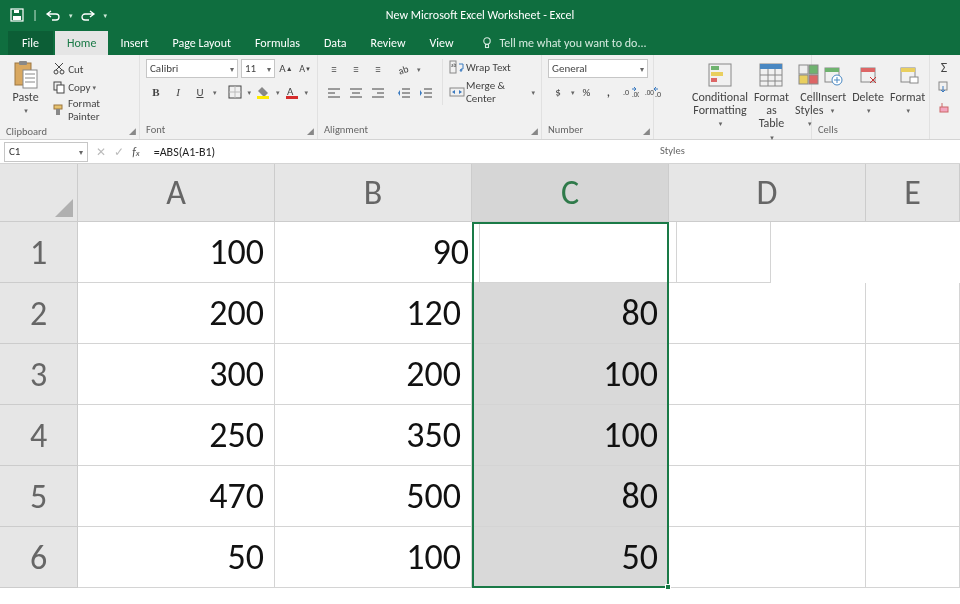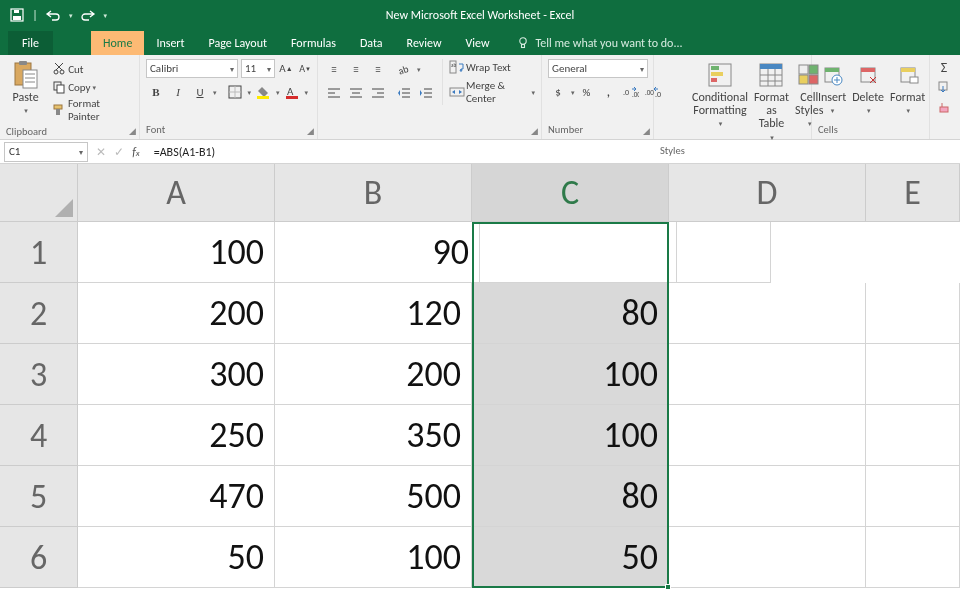--- a/index.html
+++ b/index.html
@@ -8,21 +8,21 @@
   
   .titlebar { height: 30px; background: #0f6e3f; display: flex; align-items: center; color: #fff; font-size: 12px; position: relative; }
   .qat { display: flex; align-items: center; gap: 6px; padding-left: 8px; }
   .qat .qat-item { width: 18px; height: 18px; display: flex; align-items: center; justify-content: center; }
   .title-text { position: absolute; left: 50%; transform: translateX(-50%); font-size: 12px; color: #fff; }
   .titlebar svg { display: block; }
 
   
   .menutabs { height: 25px; background: #0f6e3f; display: flex; align-items: flex-end; padding-left: 8px; font-size: 12px; color: #fff; }
   .menutab { padding: 5px 12px 5px 12px; cursor: default; }
-  .menutab.active { background: #fdba74; color: #1a7a47; margin-left: 36px; }
+  .menutab.active { background: #e5e5e5; color: #1a7a47; }
   .menutab.file { background: #0c5e36; padding: 5px 14px; margin-right: 2px; }
   .tellme { display: flex; align-items: center; gap: 6px; margin-left: 14px; padding-bottom: 5px; color: #d6ebe0; font-size: 12px; }
   .tellme svg { flex: 0 0 auto; }
 
   
   .ribbon { height: 85px; background: #f1f1f1; border-bottom: 1px solid #d4d4d4; display: flex; font-size: 11px; color: #444; }
   .group { border-right: 1px solid #e1e1e1; display: flex; flex-direction: column; padding: 4px 6px 0 6px; height: 100%; position: relative; }
   .group .body { flex: 1; display: flex; align-items: flex-start; gap: 6px; }
   .group .label { font-size: 10.5px; color: #666; padding: 2px 0 3px 0; position: relative; }
   .group .launcher { position: absolute; right: 3px; bottom: 3px; font-size: 9px; color: #888; }
@@ -293,20 +293,21 @@
               <svg width="16" height="14">
                 <rect x="1" y="3" width="14" height="8" fill="none" stroke="#888"></rect>
                 <path d="M3 7 L6 5 L6 9 Z M13 7 L10 5 L10 9 Z" fill="#3a7ac0"></path>
               </svg>
             </span>
           <span>Merge &amp; Center</span>
           <span class="caret-sm">▾</span>
         </div>
       </div>
     </div>
+    <div class="label">Alignment</div>
     <div class="launcher">◢</div>
   </div>
 
   <div class="group" style="width:112px;">
     <div class="body" style="flex-direction:column; gap:4px;">
       <div class="selbox" style="width:100px;">
         <span>General</span>
           <span class="caret">▾</span>
       </div>
       <div class="btnrow">

